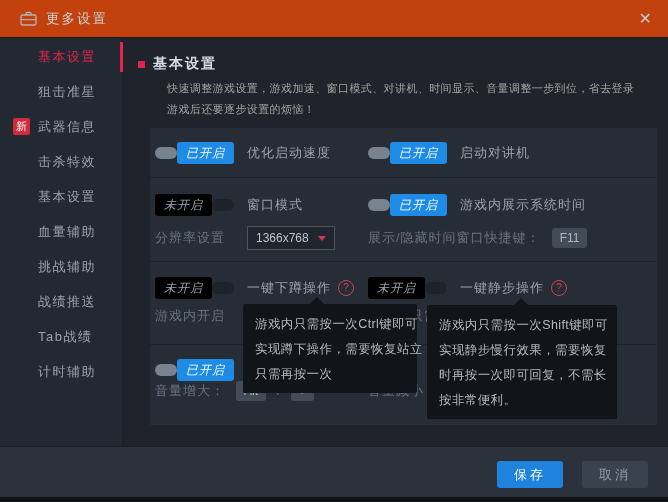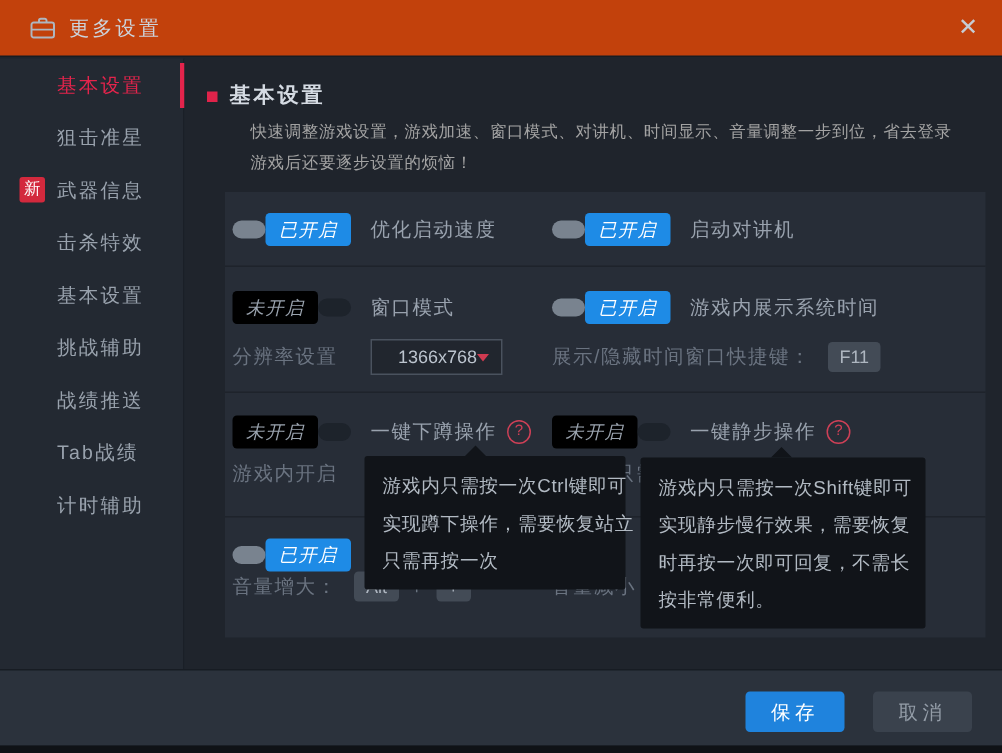--- a/index.html
+++ b/index.html
@@ -47,21 +47,21 @@
   .t-on .knob{background:#79838f;}
   .t-off .knob{background:#1d232b;}
   .pill{height:22px;line-height:22px;padding:0 9px;font-size:12px;border-radius:3px;letter-spacing:1px;font-style:italic;}
   .t-on .pill{background:#1e8be6;color:#fff;}
   .t-off .pill{background:#000000;color:#9aa3ae;}
   .t-label{margin-left:13px;font-size:13px;color:#99a2ae;letter-spacing:1px;}
   .help{width:14px;height:14px;border:1px solid #cf4057;border-radius:50%;color:#cf4057;font-size:10px;
     line-height:14px;text-align:center;margin-left:7px;cursor:pointer;box-sizing:content-box;}
   .sub-label{font-size:13px;color:#6a7380;letter-spacing:1px;}
   .dropdown{margin-left:22px;width:88px;height:24px;border:1px solid #4a525e;background:#21262e;display:flex;
-    align-items:center;justify-content:flex-end;padding:0 8px;box-sizing:border-box;cursor:pointer;}
+    align-items:center;justify-content:space-between;padding:0 8px;box-sizing:border-box;cursor:pointer;}
   .dd-value{font-size:12px;color:#bcc4ce;}
   .caret{width:0;height:0;border-left:4px solid transparent;border-right:4px solid transparent;border-top:5px solid #cf3a50;}
   .key-badge{background:#434b56;border-radius:3px;padding:3px 8px;font-size:12px;color:#aeb6c0;margin-left:11px;}
   .plus-sep{color:#6a7480;margin-left:8px;font-size:13px;}
   
   .tip{position:absolute;background:#111419;border-radius:2px;color:#b2bac3;font-size:12.5px;line-height:25px;
     padding:8px 12px 6px;z-index:10;letter-spacing:0.4px;}
   .tip div{white-space:nowrap;}
   .tip-arrow{position:absolute;top:-7px;width:0;height:0;border-left:7px solid transparent;
     border-right:7px solid transparent;border-bottom:7px solid #111419;}
@@ -104,20 +104,23 @@
     <span class="side-badge">新</span>
     <span>武器信息</span>
   </div>
   <div class="side-item">
     <span>击杀特效</span>
   </div>
   <div class="side-item">
     <span>基本设置</span>
   </div>
   <div class="side-item">
+    <span>血量辅助</span>
+  </div>
+  <div class="side-item">
     <span>挑战辅助</span>
   </div>
   <div class="side-item">
     <span>战绩推送</span>
   </div>
   <div class="side-item">
     <span>Tab战绩</span>
   </div>
   <div class="side-item">
     <span>计时辅助</span>

